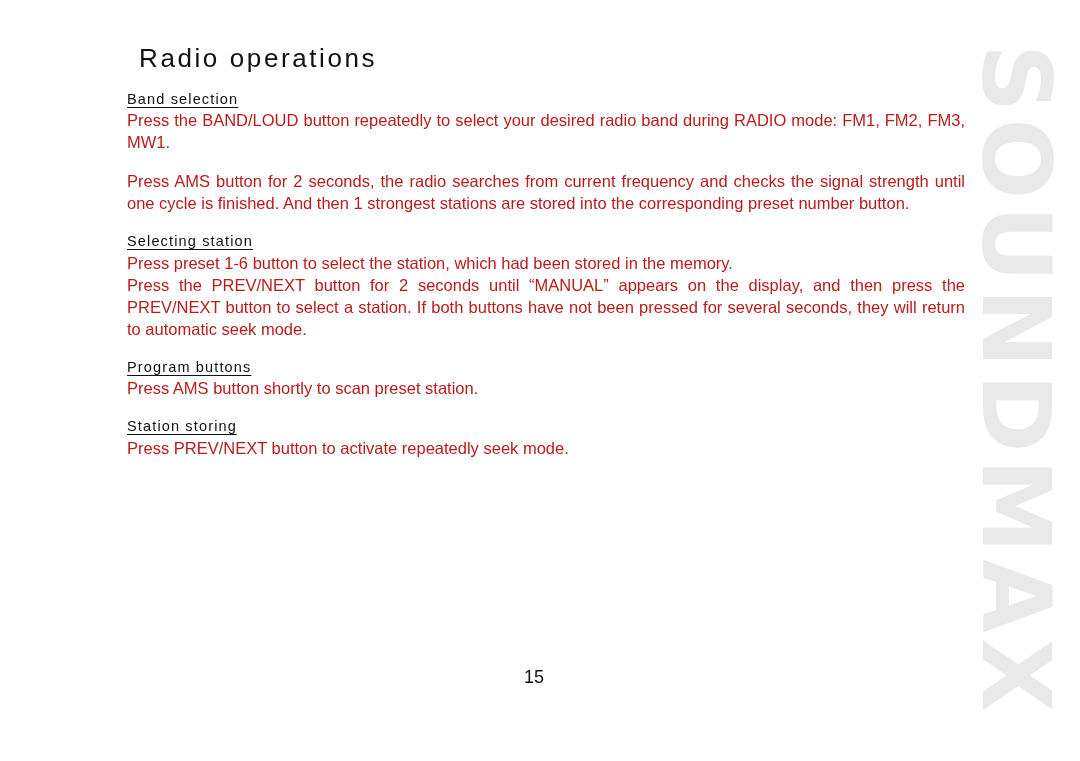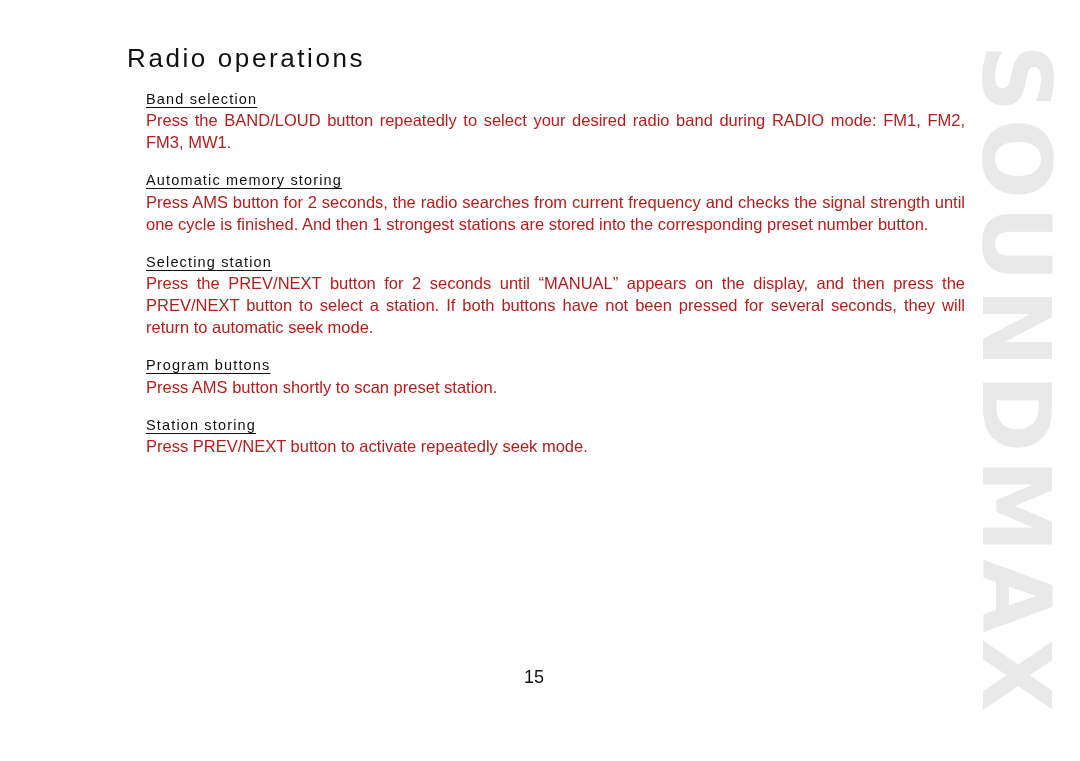--- a/index.html
+++ b/index.html
@@ -49,28 +49,27 @@
     position: absolute;
     left: 127px;
     top: 44px;
     width: 838px;
   }
 
   .page-title {
     font-size: 26px;
     font-weight: 400;
     letter-spacing: 2.6px;
-    margin: 0 0 16px 0;
+    margin: 0 0 16px 12px;
     line-height: 1.15;
     color: #111111;
   }
 
   .section {
     margin-bottom: 17px;
-    margin-left: 19px;
   }
   .section:last-of-type {
     margin-bottom: 0;
   }
 
   .section-heading {
     font-size: 14.5px;
     font-weight: 400;
     letter-spacing: 1.15px;
     text-decoration: underline;
@@ -125,26 +124,26 @@
   <div class="content">
 
     <h1 class="page-title">Radio operations</h1>
 
     <div class="section">
       <div class="section-heading">Band selection</div>
       <p class="para">Press the BAND/LOUD button repeatedly to select your desired radio band during RADIO mode: FM1, FM2, FM3, MW1.</p>
     </div>
 
     <div class="section">
-      <div class="section-heading">Automatic memory storing</div>
       <p class="para">Press AMS button for 2 seconds, the radio searches from current frequency and checks the signal strength until one cycle is finished. And then 1 strongest stations are stored into the corresponding preset number button.</p>
     </div>
 
     <div class="section">
       <div class="section-heading">Selecting station</div>
+      <p class="para nojustify">Press preset 1-6 button to select the station, which had been stored in the memory.</p>
       <p class="para">Press the PREV/NEXT button for 2 seconds until “MANUAL” appears on the display, and then press the PREV/NEXT button to select a station. If both buttons have not been pressed for several seconds, they will return to automatic seek mode.</p>
     </div>
 
     <div class="section">
       <div class="section-heading">Program buttons</div>
       <p class="para nojustify">Press AMS button shortly to scan preset station.</p>
     </div>
 
     <div class="section">
       <div class="section-heading">Station storing</div>

